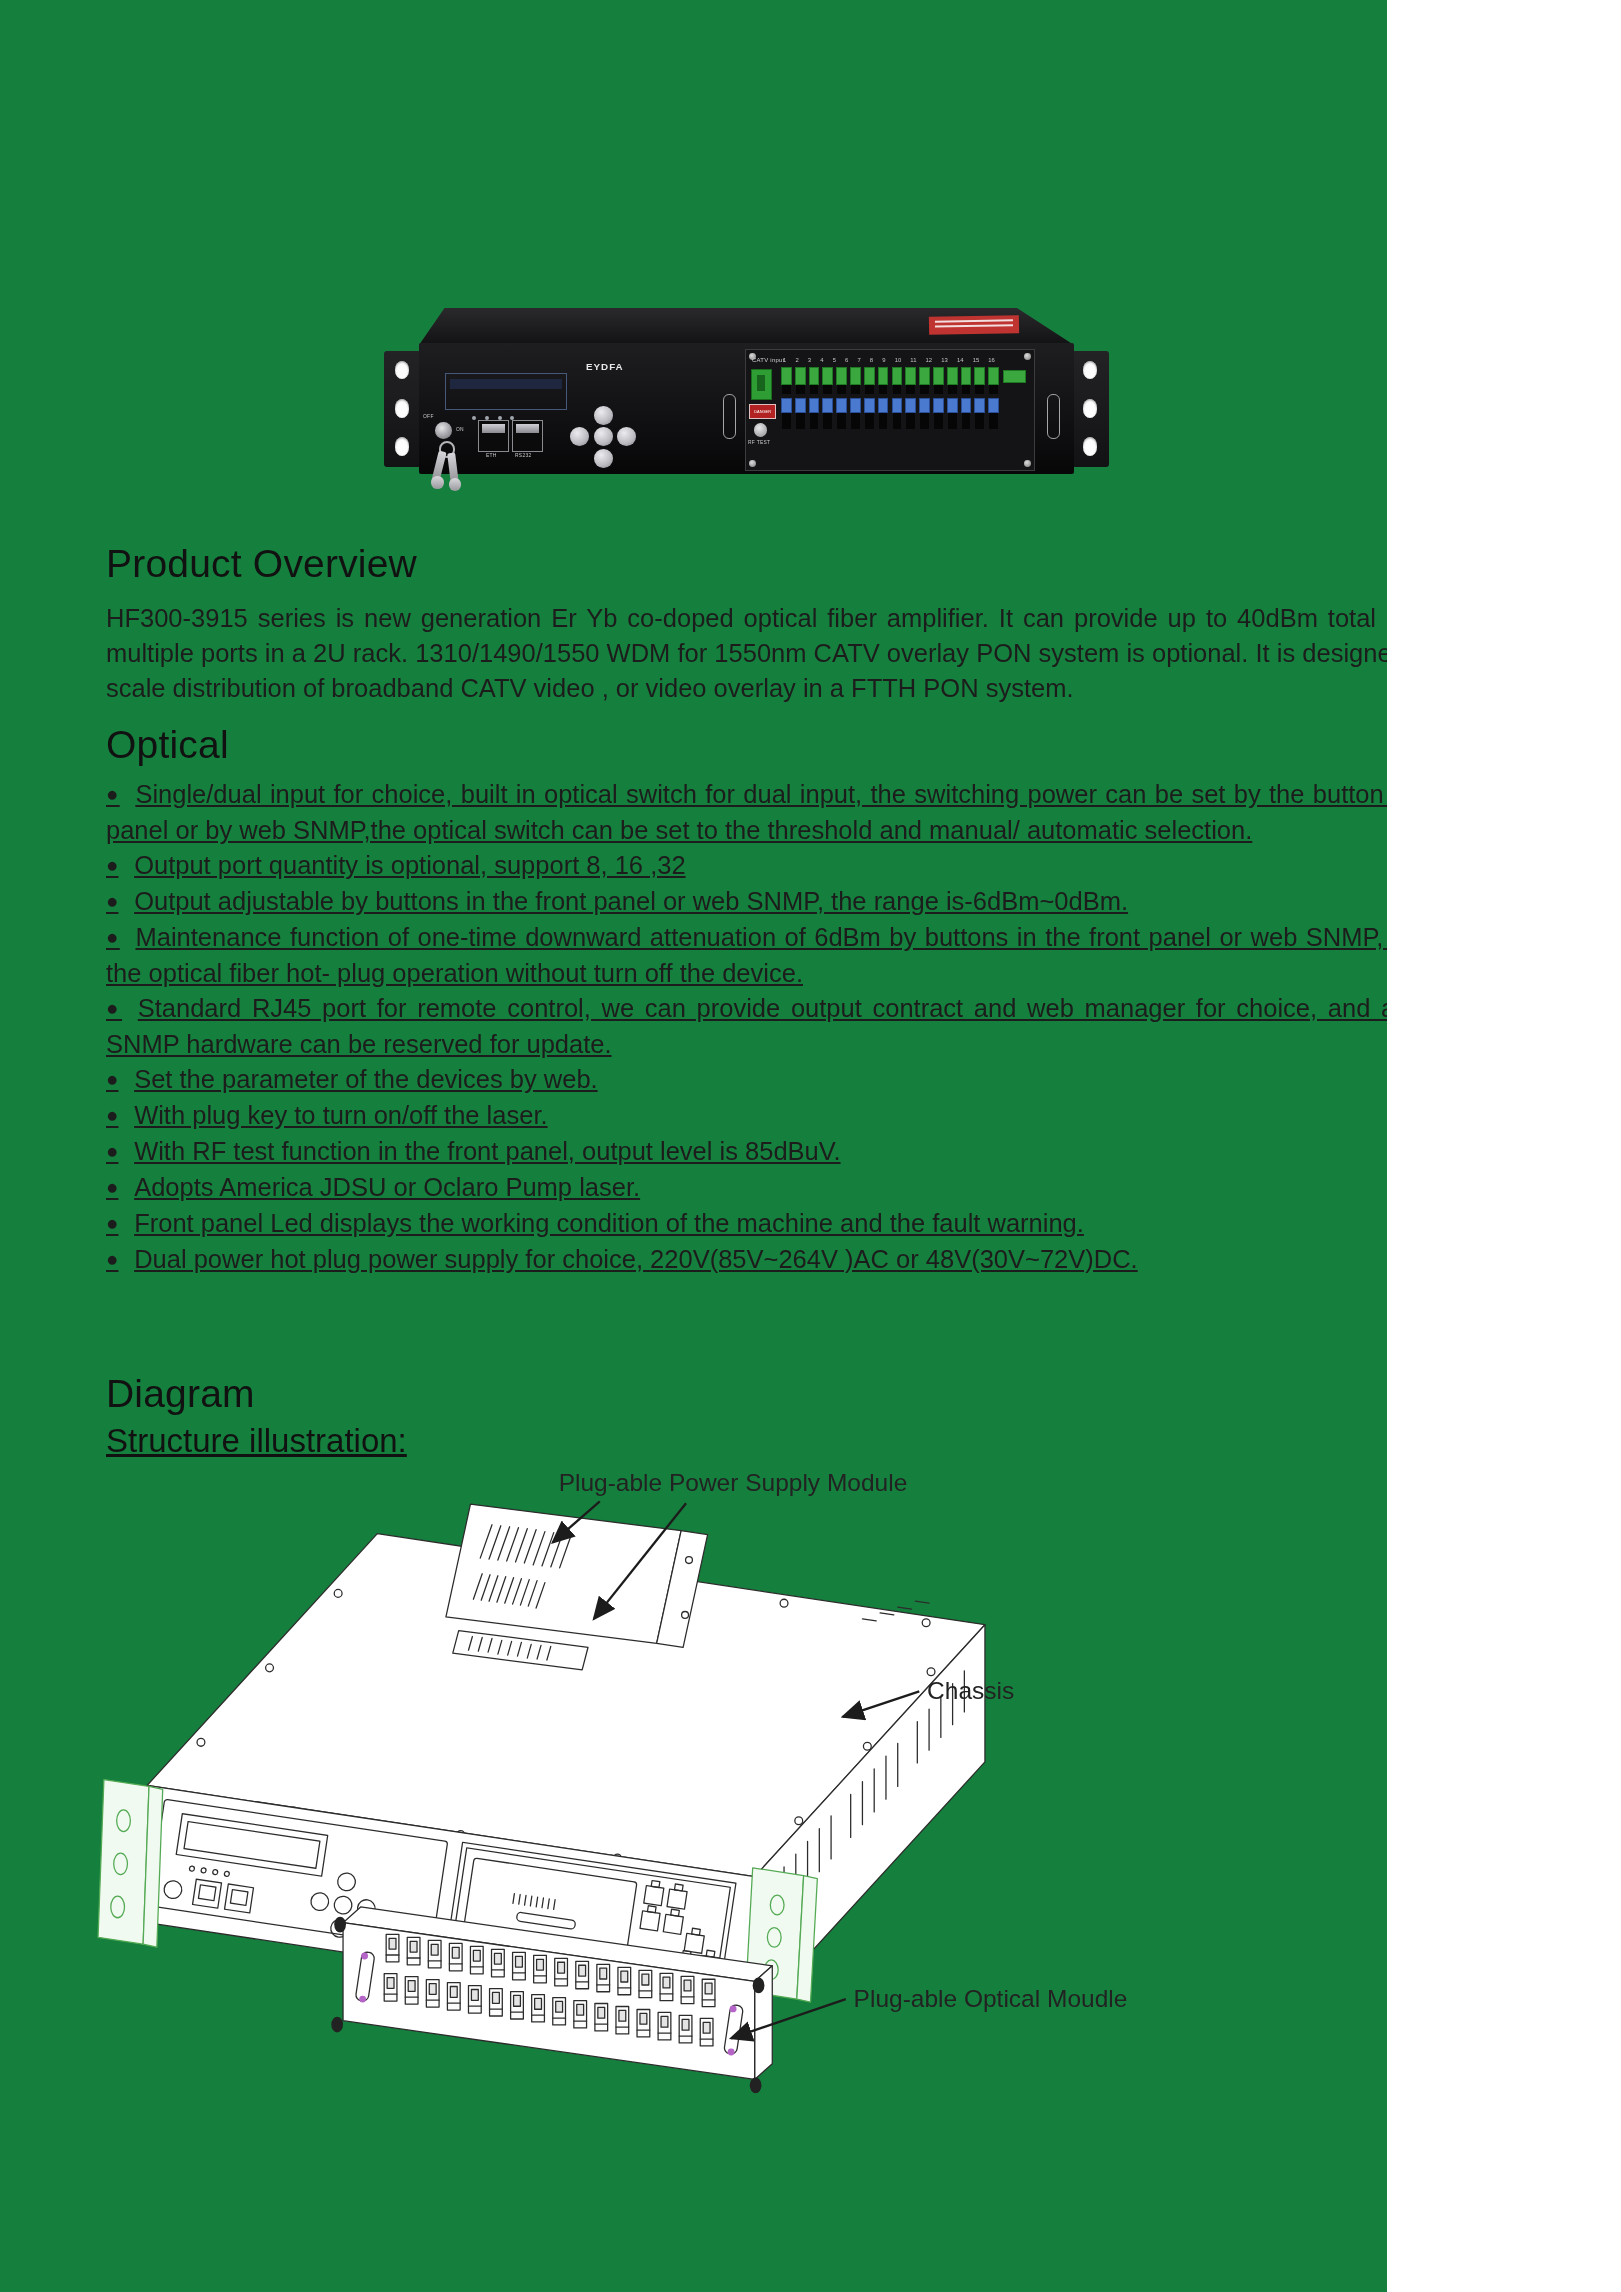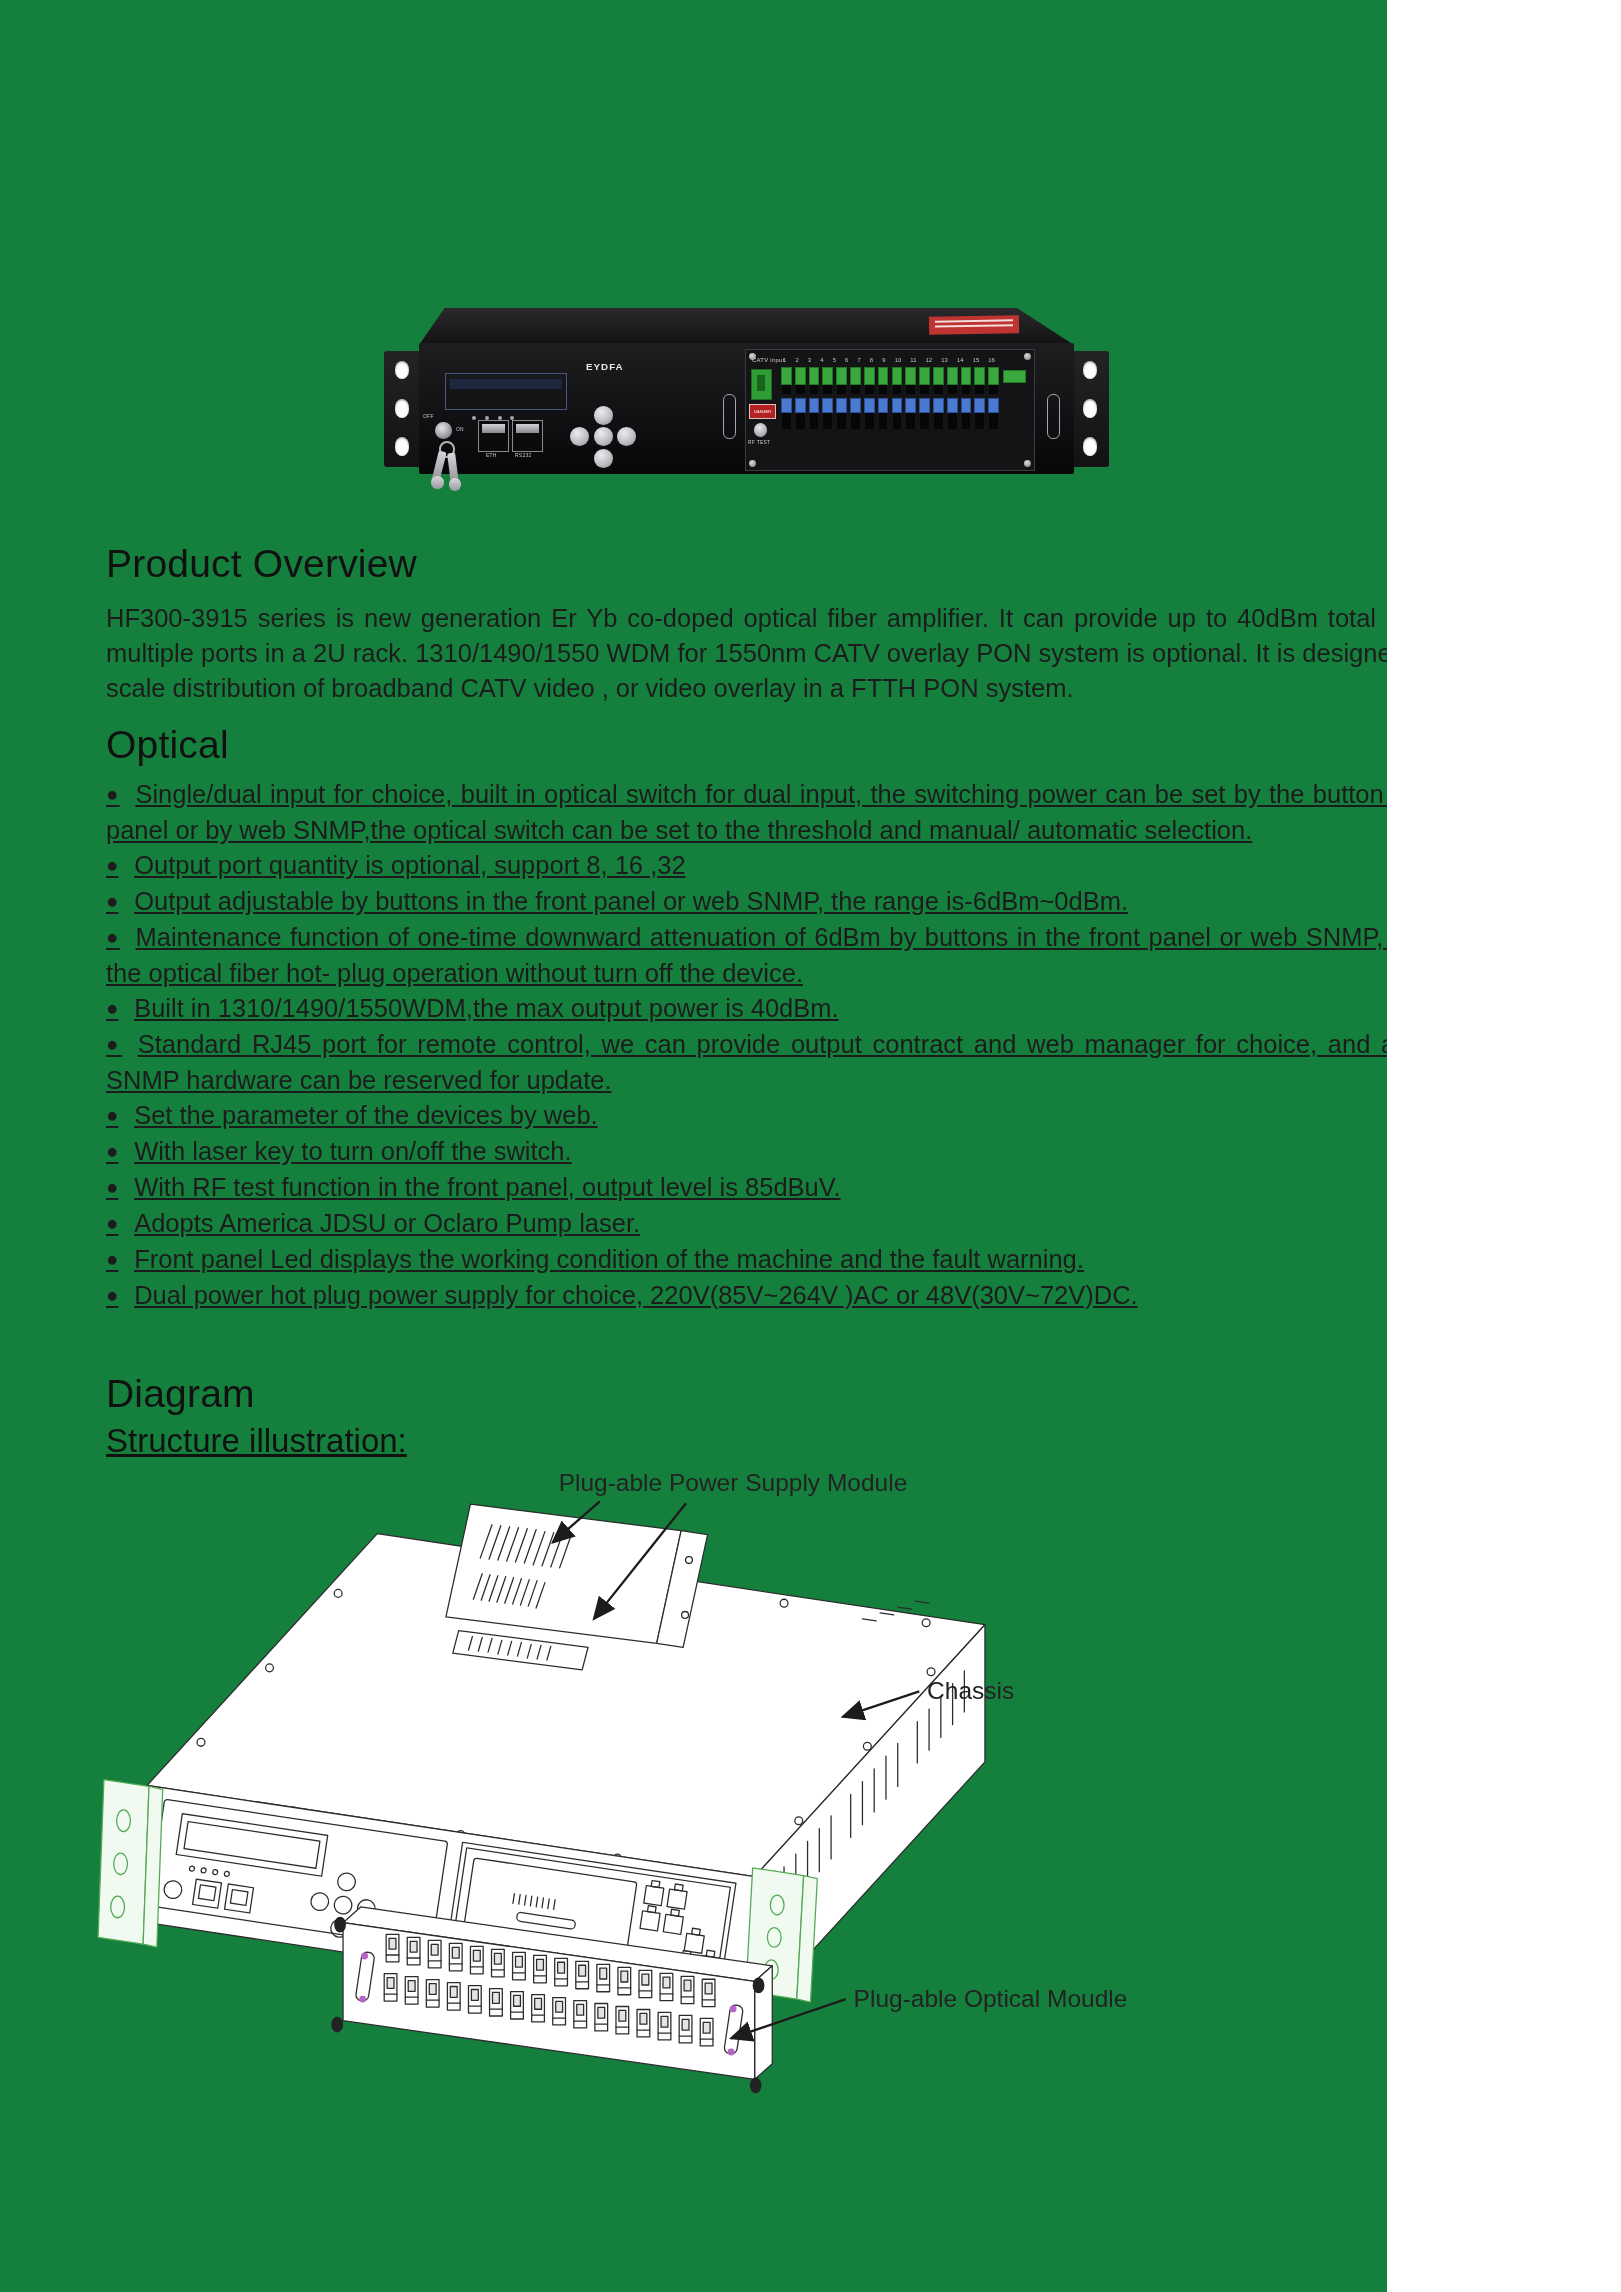--- a/index.html
+++ b/index.html
@@ -254,24 +254,23 @@
     <div class="body-text" style="margin-top:15px;">HF300-3915 series is new generation Er Yb co-doped optical fiber amplifier. It can provide up to 40dBm total optical with multiple ports in a 2U rack. 1310/1490/1550 WDM for 1550nm CATV overlay PON system is optional. It is designed for large- scale distribution of broadband CATV video , or video overlay in a FTTH PON system.</div>
   </div>
 
   <div class="abs" style="left:106px;top:723px;width:1409px;">
     <h1 class="sec">Optical</h1>
     <div id="feature-list" style="margin-top:9.8px;text-decoration:underline;">
         <div class="feat"><span class="dot">●</span><span>Single/dual input for choice, built in optical switch for dual input, the switching power can be set by the button in the front panel or by web SNMP,the optical switch can be set to the threshold and manual/ automatic selection.</span></div>
         <div class="feat"><span class="dot">●</span><span>Output port quantity is optional, support 8, 16 ,32</span></div>
         <div class="feat"><span class="dot">●</span><span>Output adjustable by buttons in the front panel or web SNMP, the range is-6dBm~0dBm.</span></div>
         <div class="feat"><span class="dot">●</span><span>Maintenance function of one-time downward attenuation of 6dBm by buttons in the front panel or web SNMP, to facilitate the optical fiber hot- plug operation without turn off the device.</span></div>
-        <div class="feat"><span class="dot">●</span><span>Built in 1310/1490/1550WDM,the max output power is 40dBm.</span></div>
         <div class="feat"><span class="dot">●</span><span>Standard RJ45 port for remote control, we can provide output contract and web manager for choice, and also plug-in SNMP hardware can be reserved for update.</span></div>
         <div class="feat"><span class="dot">●</span><span>Set the parameter of the devices by web.</span></div>
-        <div class="feat"><span class="dot">●</span><span>With laser key to turn on/off the switch.</span></div>
+        <div class="feat"><span class="dot">●</span><span>With plug key to turn on/off the laser.</span></div>
         <div class="feat"><span class="dot">●</span><span>With RF test function in the front panel, output level is 85dBuV.</span></div>
         <div class="feat"><span class="dot">●</span><span>Adopts America JDSU or Oclaro Pump laser.</span></div>
         <div class="feat"><span class="dot">●</span><span>Front panel Led displays the working condition of the machine and the fault warning.</span></div>
         <div class="feat"><span class="dot">●</span><span>Dual power hot plug power supply for choice, 220V(85V~264V )AC or 48V(30V~72V)DC.</span></div>
       </div>
   </div>
 
   <div class="abs" style="left:106px;top:1372px;">
     <h1 class="sec">Diagram</h1>
     <h2 class="sec" style="margin-top:6px;text-decoration:underline;">Structure illustration:</h2>

